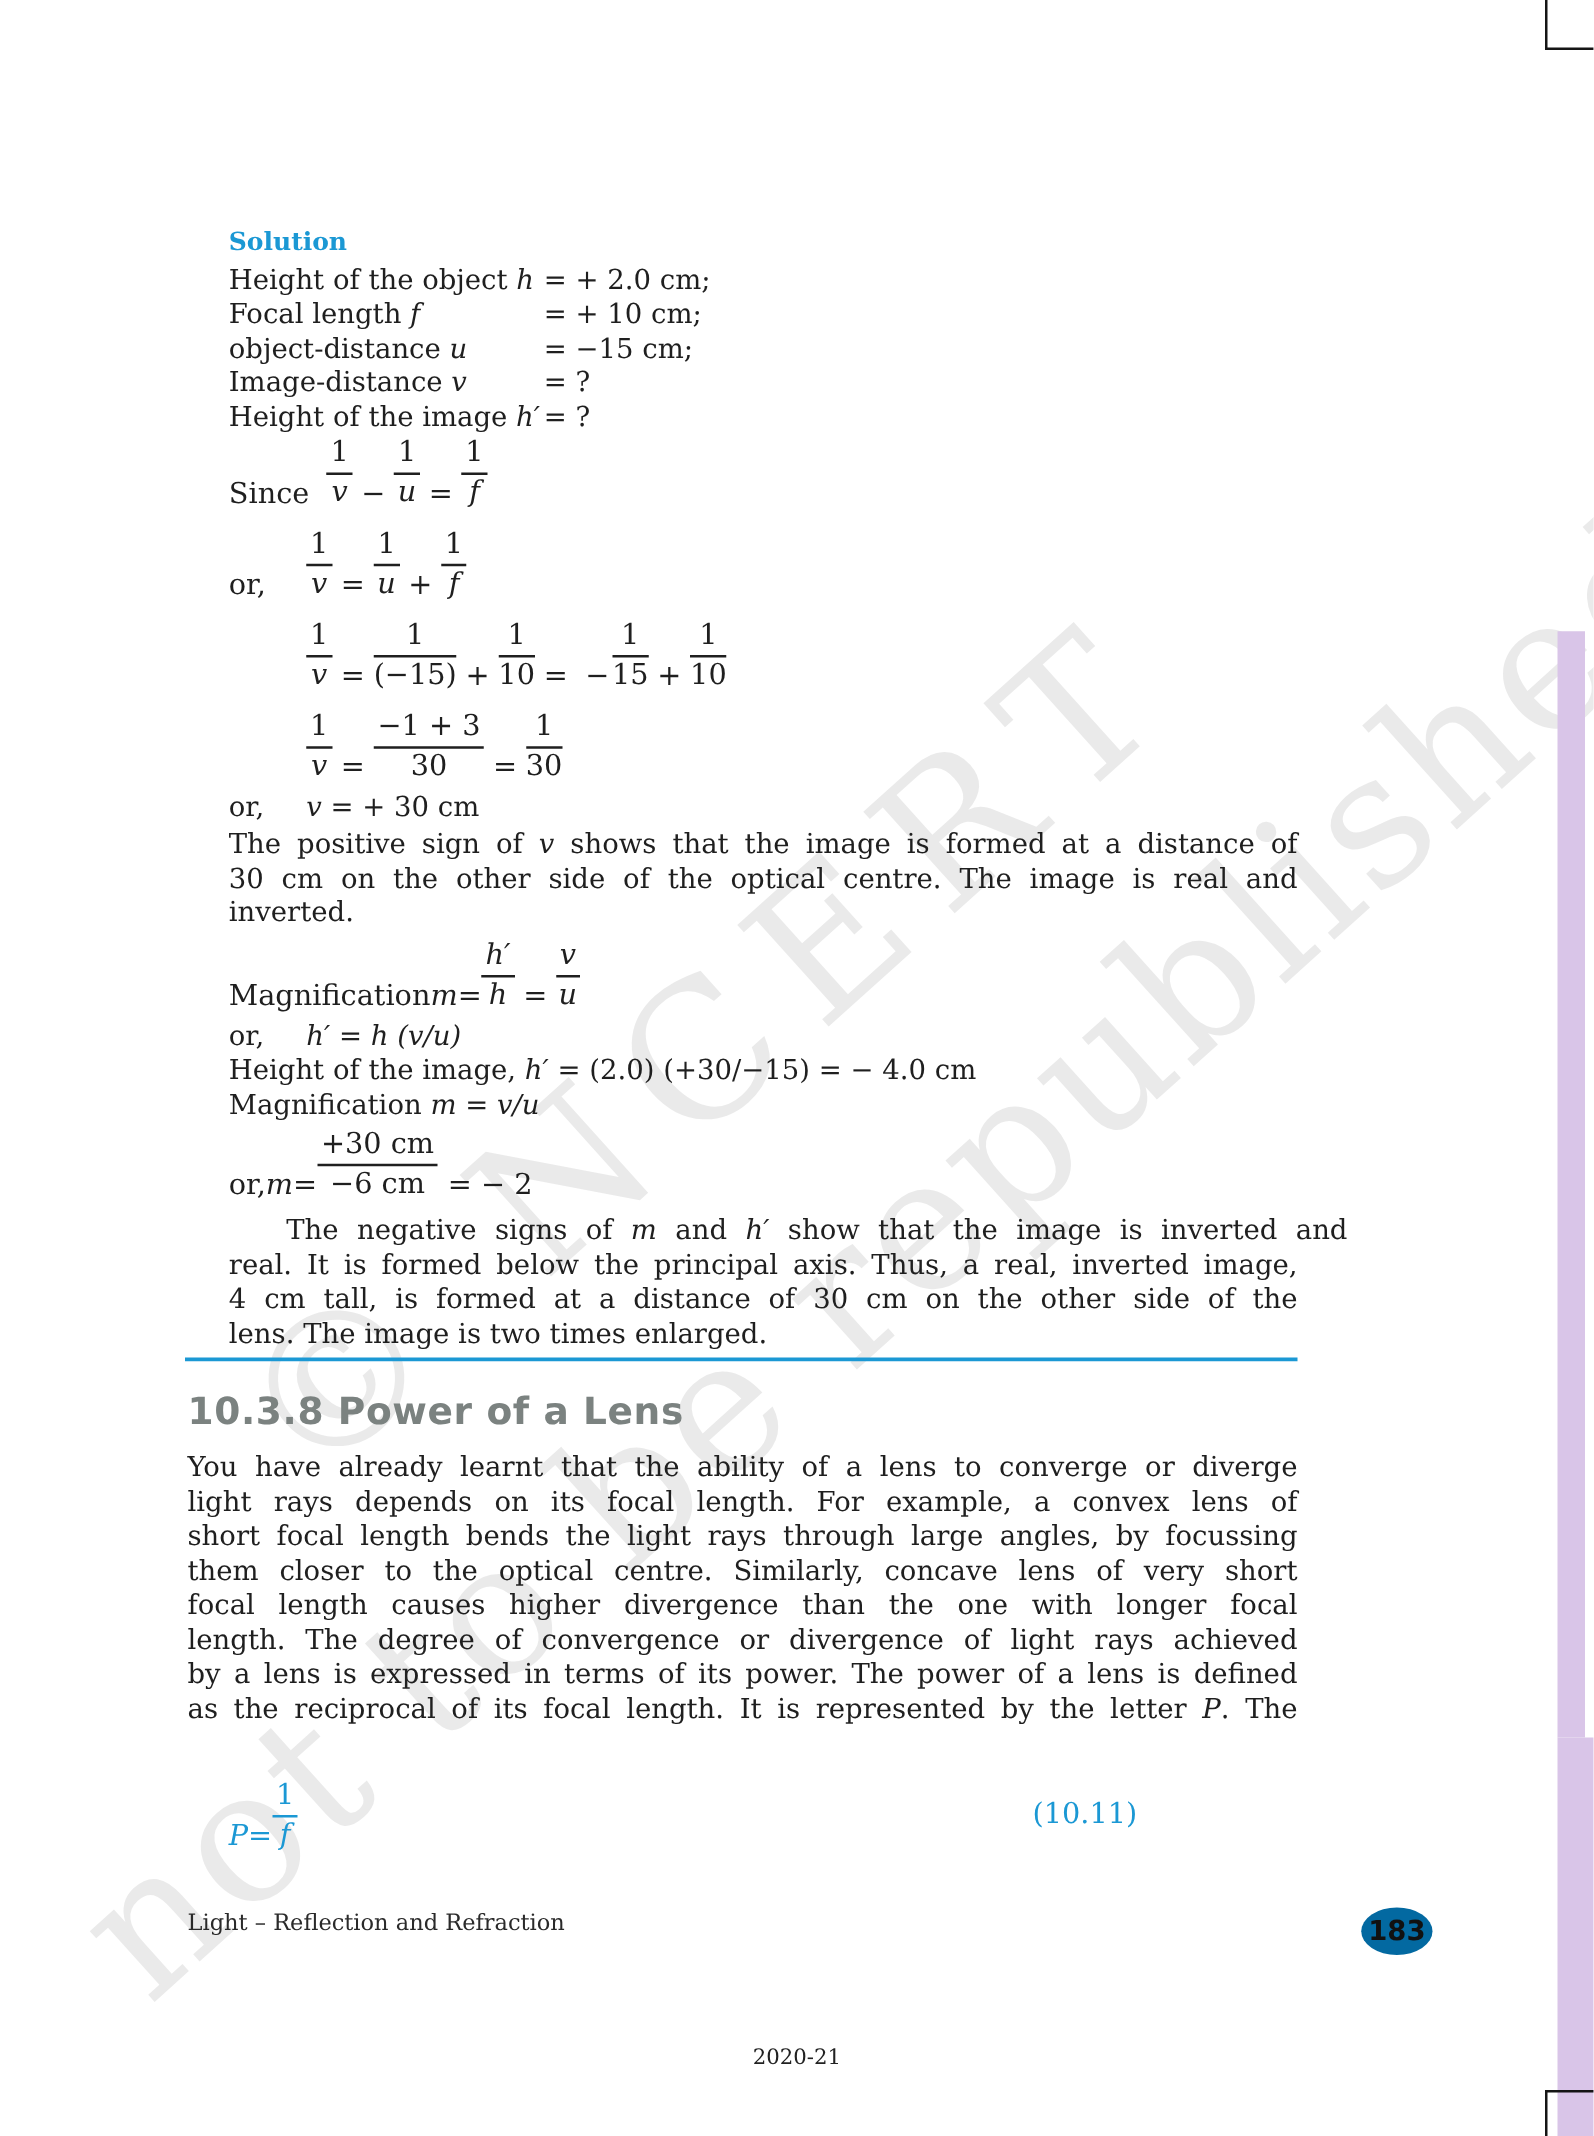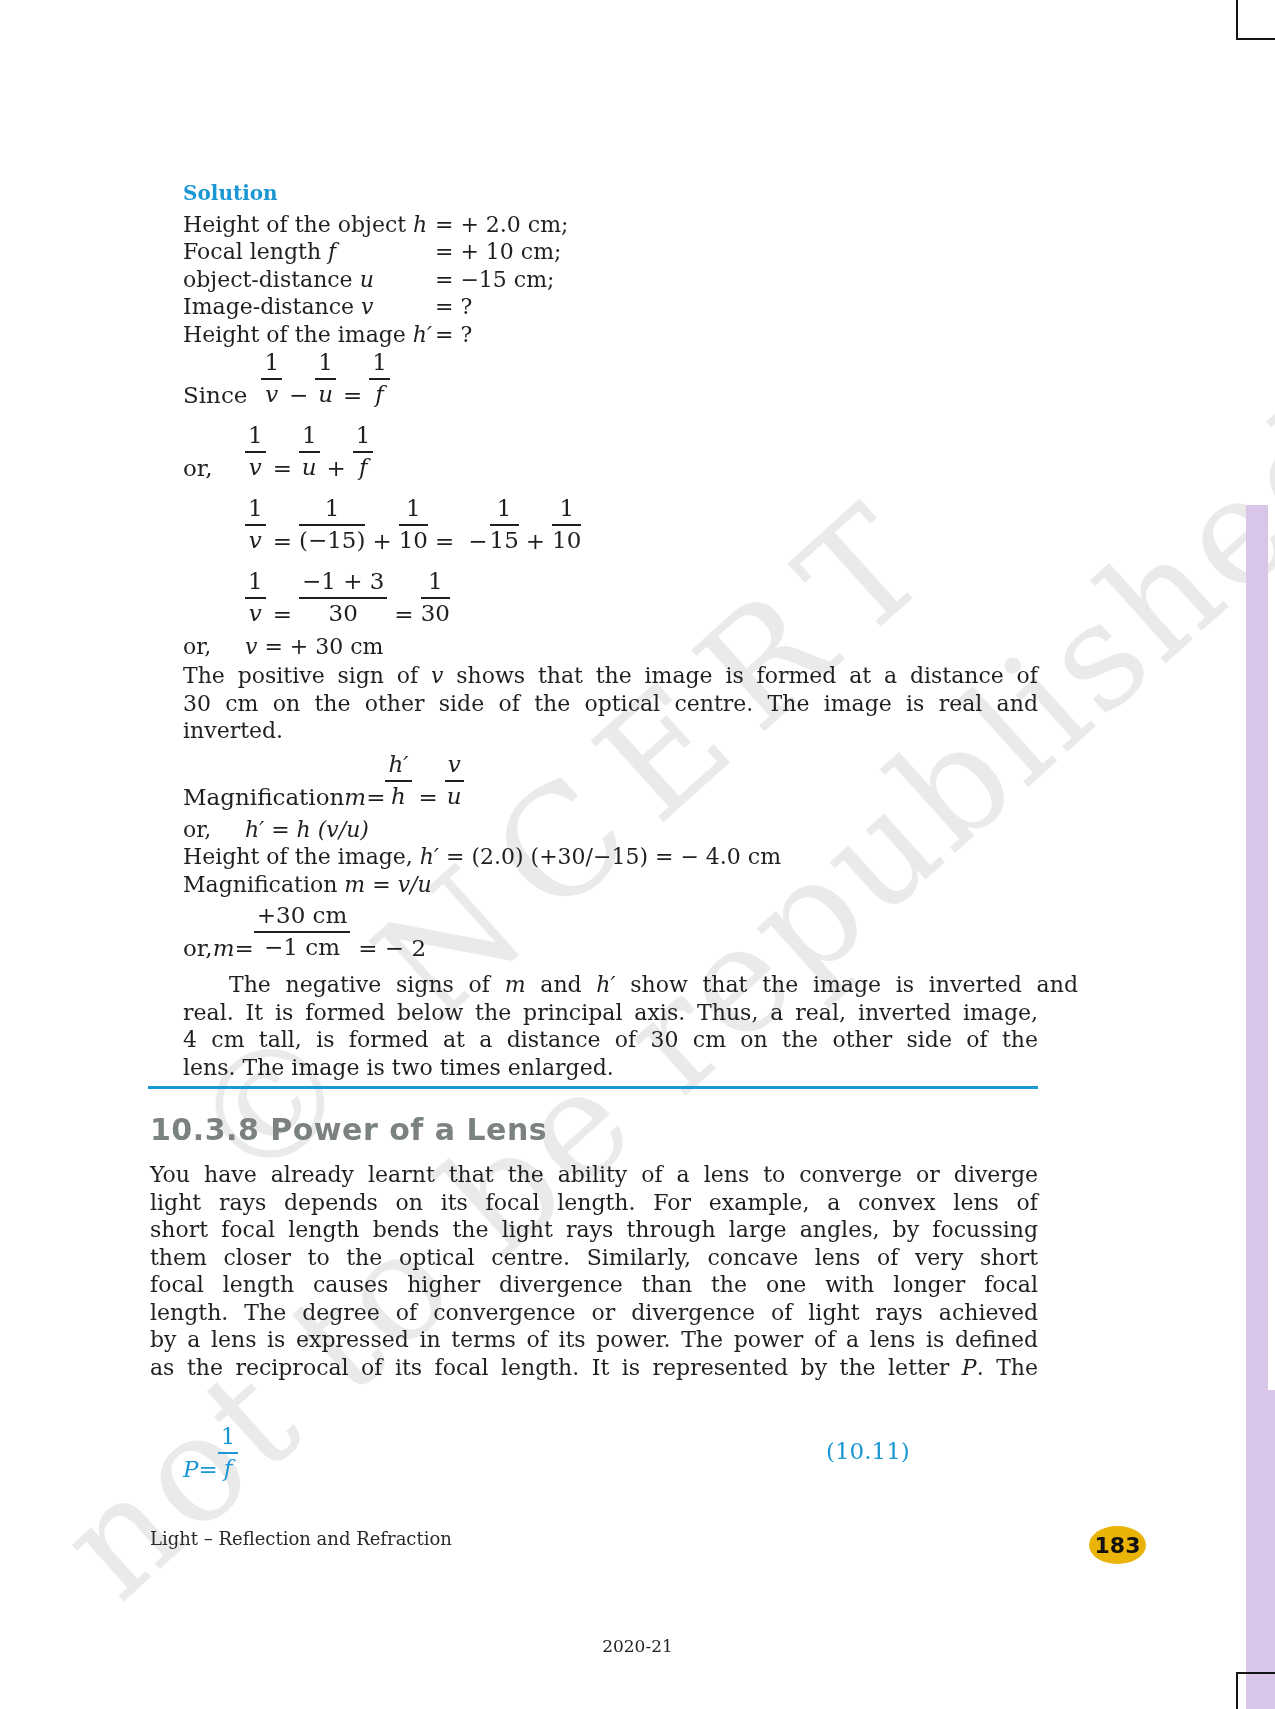--- a/index.html
+++ b/index.html
@@ -39,21 +39,21 @@
   .indent1{padding-left:6px;box-sizing:border-box;margin-left:40px;}
   
   .rule{left:148px;top:1086px;width:890px;height:3px;background:#1b98d4;}
   .sec-head{left:150px;top:1112px;font-size:30px;font-weight:bold;color:#7b8280;
             font-family:"DejaVu Sans", sans-serif;letter-spacing:0.5px;}
   .power-eq{color:#1b98d4;}
   .eqnum{left:826px;top:1438px;font-size:23px;color:#1b98d4;}
   
   .footer-left{left:150px;top:1528px;font-size:18px;color:#2a2a2a;}
   .badge{left:1089px;top:1526px;width:57px;height:38px;border-radius:50%;
-         background:#eab308;display:flex;align-items:center;justify-content:center;
+         background:#0369a1;display:flex;align-items:center;justify-content:center;
          font-family:"DejaVu Sans", sans-serif;font-weight:bold;font-size:22px;color:#111;}
   .year{left:0;top:1636px;width:1275px;text-align:center;font-size:17px;color:#222;}
   
   .tab-side{left:1246px;top:505px;width:22px;height:885px;background:#d9c5e8;z-index:0;}
   .tab-bottom{left:1246px;top:1390px;width:29px;height:319px;background:#d9c5e8;z-index:0;}
   .cm{background:#151515;z-index:2;}
   .cm-tr-v{left:1236px;top:0;width:2px;height:40px;}
   .cm-tr-h{left:1236px;top:38px;width:39px;height:2px;}
   .cm-br-h{left:1236px;top:1672px;width:39px;height:2px;}
   .cm-br-v{left:1236px;top:1672px;width:2px;height:37px;}
@@ -217,21 +217,21 @@
   <div class="inline-line z1" style="left:183px;top:871px;">
     <span>Magnification </span><span class="it">m</span><span> = </span><span class="it">v/u</span>
   </div>
 
   <div class="eqrow z1" style="left:183px;top:903px;">
     <span>or, </span>
     <span class="it">m</span>
     <span> = </span>
     <span class="frac">
         <span class="num">+30 cm</span>
-        <span class="den">−1 cm</span>
+        <span class="den">−6 cm</span>
       </span>
     <span class="ml8">= − 2</span>
   </div>
 
   <div class="para z1" style="left:183px;top:971px;">
     <div class="pline just indent1"><span>The negative signs of </span><span class="it">m</span><span> and </span><span class="it">h′</span><span> show that the image is inverted and</span></div>
     <div class="pline just">real. It is formed below the principal axis. Thus, a real, inverted image,</div>
     <div class="pline just">4 cm tall, is formed at a distance of 30 cm on the other side of the</div>
     <div class="pline">lens. The image is two times enlarged.</div>
   </div>

